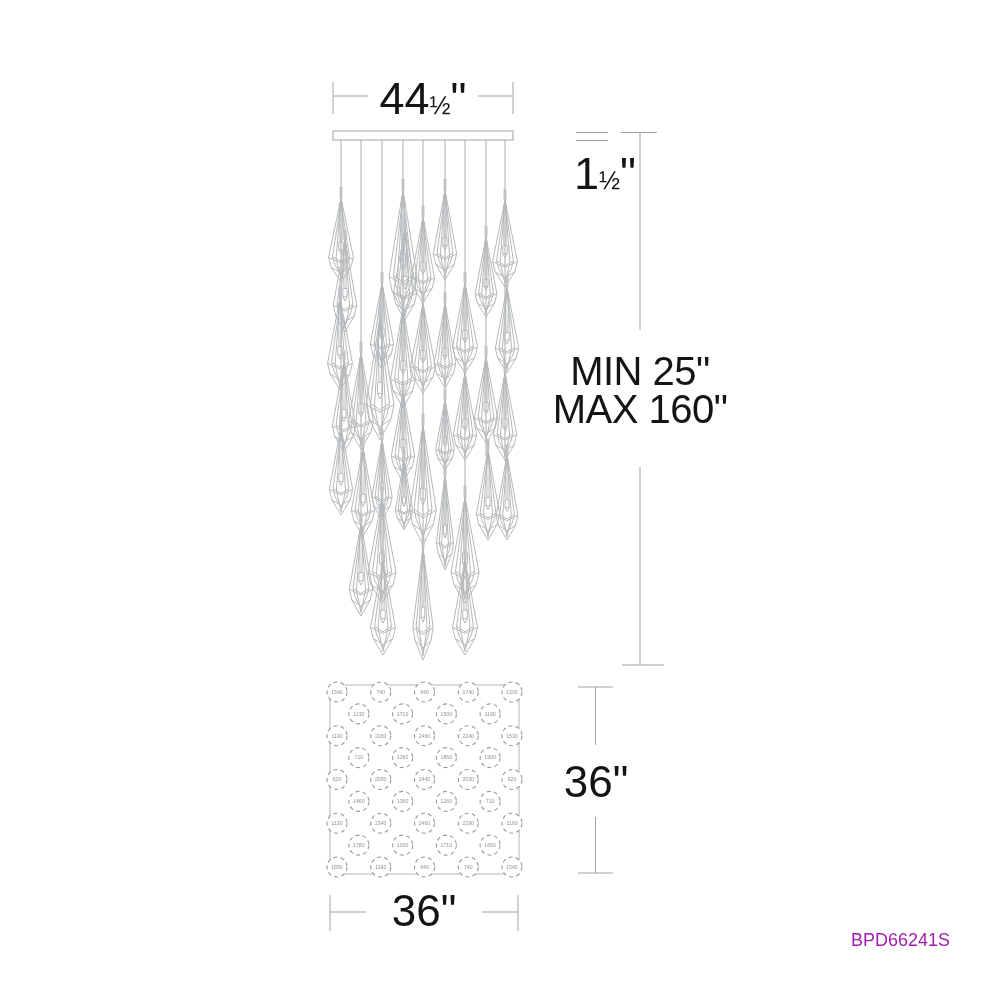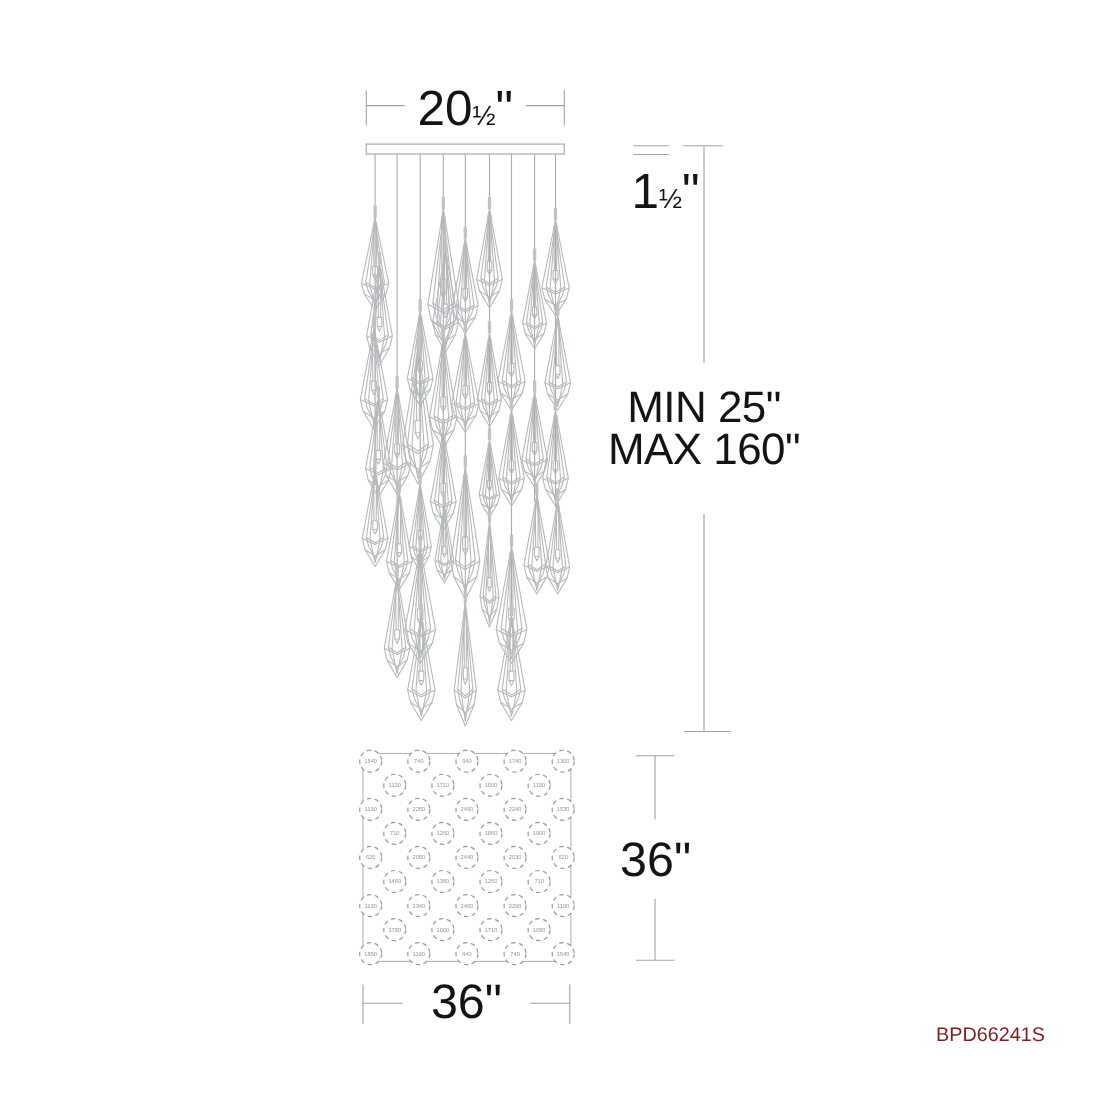--- a/index.html
+++ b/index.html
@@ -17,21 +17,21 @@
   .plansq{fill:none;stroke:#b2b5b7;stroke-width:1;}
   .plancirc{fill:#ffffff;stroke:#969a9d;stroke-width:1.1;stroke-dasharray:4.1 3.1;}
   .planlbl{fill:#8f9396;font-family:"Liberation Sans",sans-serif;font-size:5.2px;text-anchor:middle;}
   
   .dimtext{position:absolute;color:#141414;}
   .t-canopy-w{left:323px;top:73px;width:200px;text-align:center;font-size:45px;}
   .t-canopy-h{left:560px;top:148px;width:90px;text-align:center;font-size:45px;}
   .t-drop{left:520px;top:352px;width:240px;text-align:center;font-size:40px;line-height:0.95;letter-spacing:-0.5px;}
   .t-plan-h{left:556px;top:757px;width:80px;text-align:center;font-size:44px;}
   .t-plan-w{left:384px;top:886px;width:80px;text-align:center;font-size:44px;}
-  .t-code{left:800px;top:930px;width:150px;text-align:right;font-size:18px;color:#7f1d1d;}
+  .t-code{left:800px;top:930px;width:150px;text-align:right;font-size:18px;color:#a21caf;}
   .frac{font-size:0.56em;}
 </style>
 </head>
 <body>
 
 <div class="canvas">
 
   <svg id="drawing" width="1000" height="1000" viewBox="0 0 1000 1000">
 
     <g id="g-cables">
@@ -534,21 +534,21 @@
     </g>
 
     <g>
       <line class="dim" x1="330" y1="895" x2="330" y2="931"></line>
       <line class="dim" x1="518" y1="895" x2="518" y2="931"></line>
       <line class="dim" x1="330" y1="912" x2="366" y2="912"></line>
       <line class="dim" x1="482" y1="912" x2="518" y2="912"></line>
     </g>
   </svg>
 
-  <div class="dimtext t-canopy-w"><span>20</span><span class="frac">½</span><span>"</span></div>
+  <div class="dimtext t-canopy-w"><span>44</span><span class="frac">½</span><span>"</span></div>
 
   <div class="dimtext t-canopy-h"><span>1</span><span class="frac">½</span><span>"</span></div>
 
   <div class="dimtext t-drop">
     <div>MIN 25"</div>
     <div>MAX 160"</div>
   </div>
 
   <div class="dimtext t-plan-h">36"</div>
   <div class="dimtext t-plan-w">36"</div>

